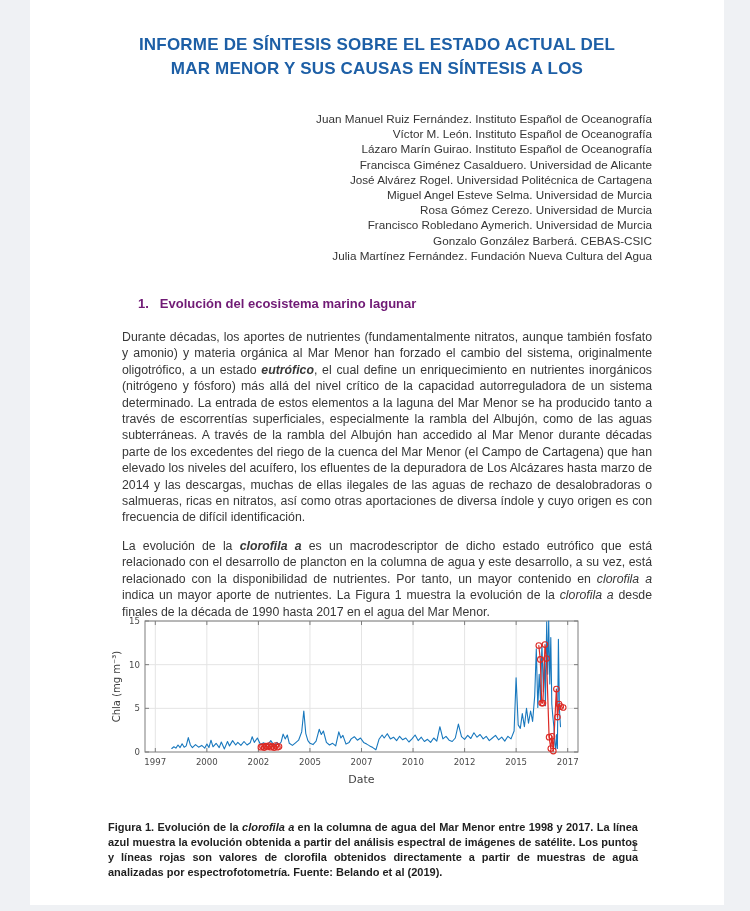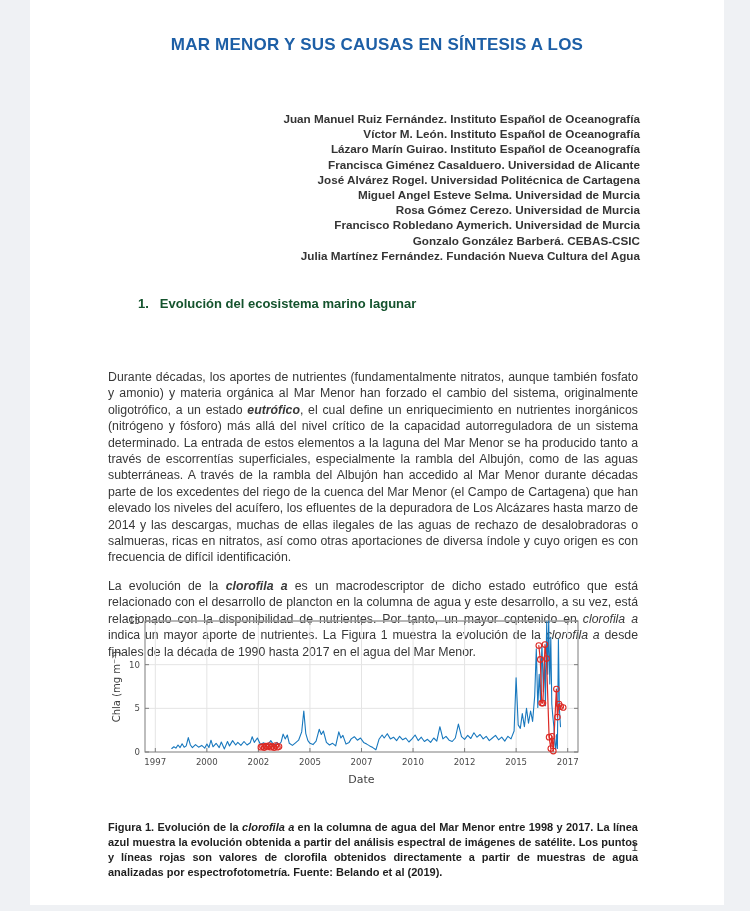--- a/index.html
+++ b/index.html
@@ -17,37 +17,36 @@
   }
   .doc-title{
     position:absolute;top:33px;left:57px;width:580px;
     text-align:center;
     color:#1d5fa6;
     font-weight:bold;
     font-size:17px;line-height:23.5px;
     letter-spacing:.2px;
   }
   .authors{
-    position:absolute;top:111px;left:80px;width:530px;
+    position:absolute;top:111px;left:92px;width:530px;
     text-align:right;
     color:#353535;
     font-size:11.7px;line-height:15.2px;
     white-space:pre-wrap;
-    font-weight:bold;
   }
   .section-heading{
     position:absolute;top:296px;left:108px;width:500px;
-    color:#14532d;font-weight:bold;font-size:13px;
+    color:#701a75;font-weight:bold;font-size:13px;
   }
   .section-heading .num{margin-right:11px;}
   .body-par{
-    position:absolute;left:78px;width:530px;
+    position:absolute;left:92px;width:530px;
     text-align:justify;
     color:#383838;
-    font-size:12.3px;line-height:16.4px;margin-top:40px;
+    font-size:12.3px;line-height:16.4px;
   }
   .p1{top:329px;}
   .p2{top:538px;}
   .figure-chart{position:absolute;top:612px;left:78px;}
   .figure-caption{
     position:absolute;top:820px;left:78px;width:530px;
     text-align:justify;
     color:#1f1f1f;
     font-size:11px;line-height:15px;
     font-weight:bold;
@@ -56,20 +55,21 @@
     position:absolute;top:841px;right:86px;
     color:#333;font-size:11.5px;
   }
 </style>
 </head>
 <body>
 
 <div class="page">
 
   <div class="doc-title">
+      <div>INFORME DE SÍNTESIS SOBRE EL ESTADO ACTUAL DEL</div>
       <div>MAR MENOR Y SUS CAUSAS EN SÍNTESIS A LOS</div>
     </div>
 
   <div class="authors"><div>Juan Manuel Ruiz Fernández. Instituto Español de Oceanografía</div><div>Víctor M. León. Instituto Español de Oceanografía</div><div>Lázaro Marín Guirao. Instituto Español de Oceanografía</div><div>Francisca Giménez Casalduero. Universidad de Alicante</div><div>José Alvárez Rogel. Universidad Politécnica de Cartagena</div><div>Miguel Angel Esteve Selma. Universidad de Murcia</div><div>Rosa Gómez Cerezo. Universidad de Murcia</div><div>Francisco Robledano Aymerich. Universidad de Murcia</div><div>Gonzalo González Barberá. CEBAS-CSIC</div><div>Julia Martínez Fernández. Fundación Nueva Cultura del Agua</div></div>
 
   <div class="section-heading">
     <span class="num">1.</span><span>Evolución del ecosistema marino lagunar</span>
   </div>
 
   <div class="body-par p1"><span>Durante décadas, los aportes de nutrientes (fundamentalmente nitratos, aunque también fosfato y amonio) y materia orgánica al Mar Menor han forzado el cambio del sistema, originalmente oligotrófico, a un estado </span><span style="font-weight: bold; font-style: italic;">eutrófico</span><span>, el cual define un enriquecimiento en nutrientes inorgánicos (nitrógeno y fósforo) más allá del nivel crítico de la capacidad autorreguladora de un sistema determinado. La entrada de estos elementos a la laguna del Mar Menor se ha producido tanto a través de escorrentías superficiales, especialmente la rambla del Albujón, como de las aguas subterráneas. A través de la rambla del Albujón han accedido al Mar Menor durante décadas parte de los excedentes del riego de la cuenca del Mar Menor (el Campo de Cartagena) que han elevado los niveles del acuífero, los efluentes de la depuradora de Los Alcázares hasta marzo de 2014 y las descargas, muchas de ellas ilegales de las aguas de rechazo de desalobradoras o salmueras, ricas en nitratos, así como otras aportaciones de diversa índole y cuyo origen es con frecuencia de difícil identificación.</span></div>

